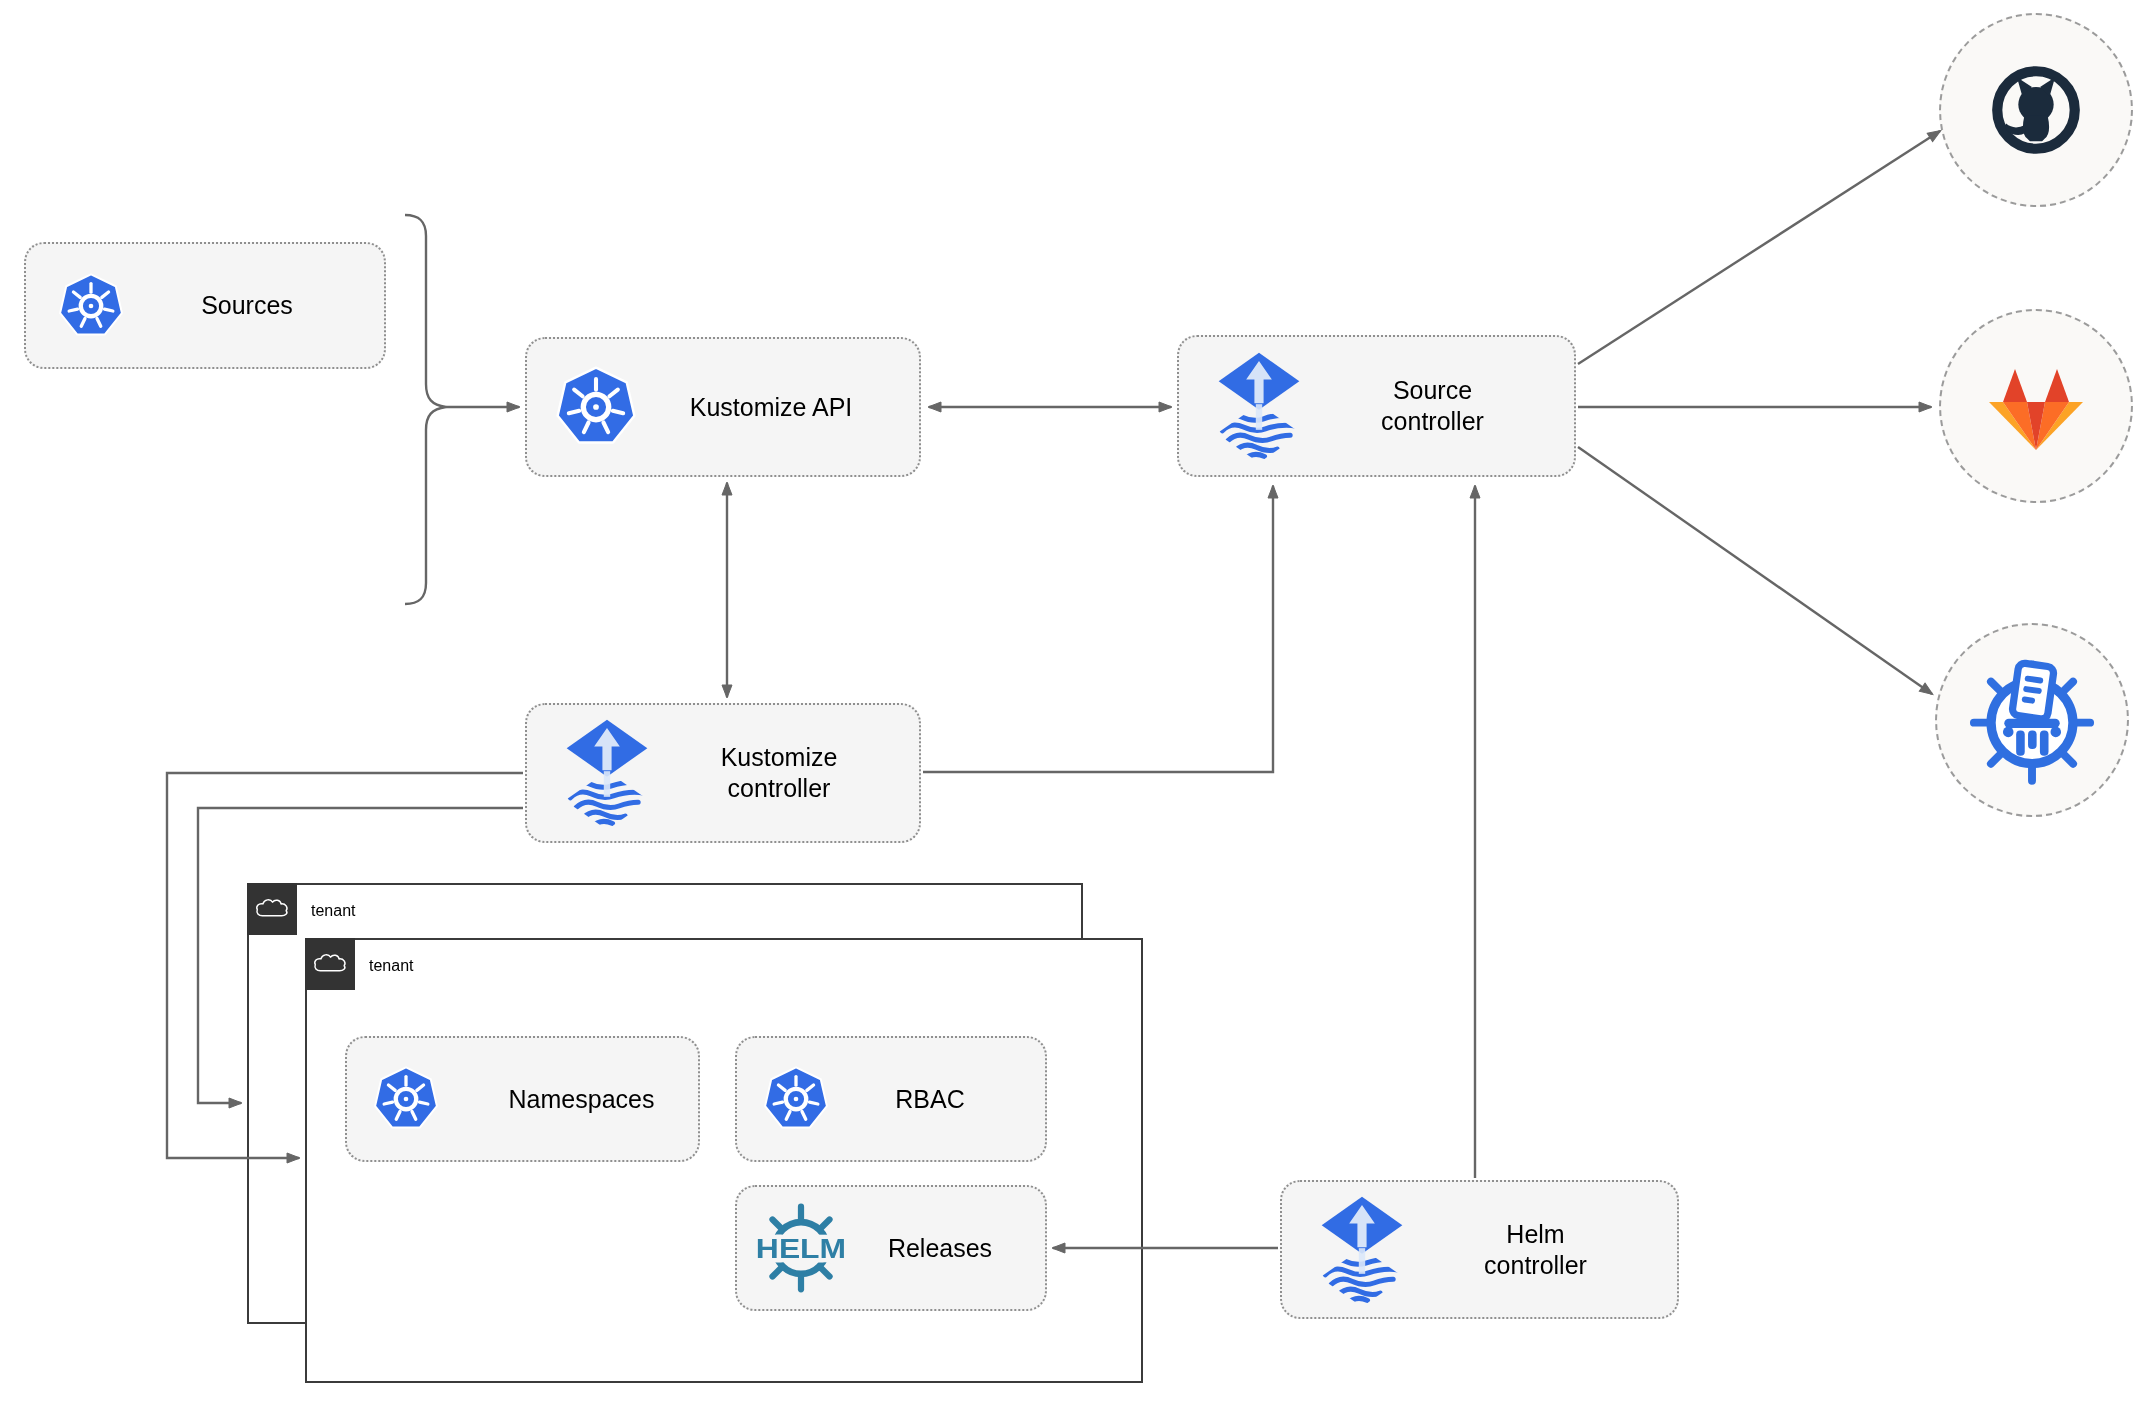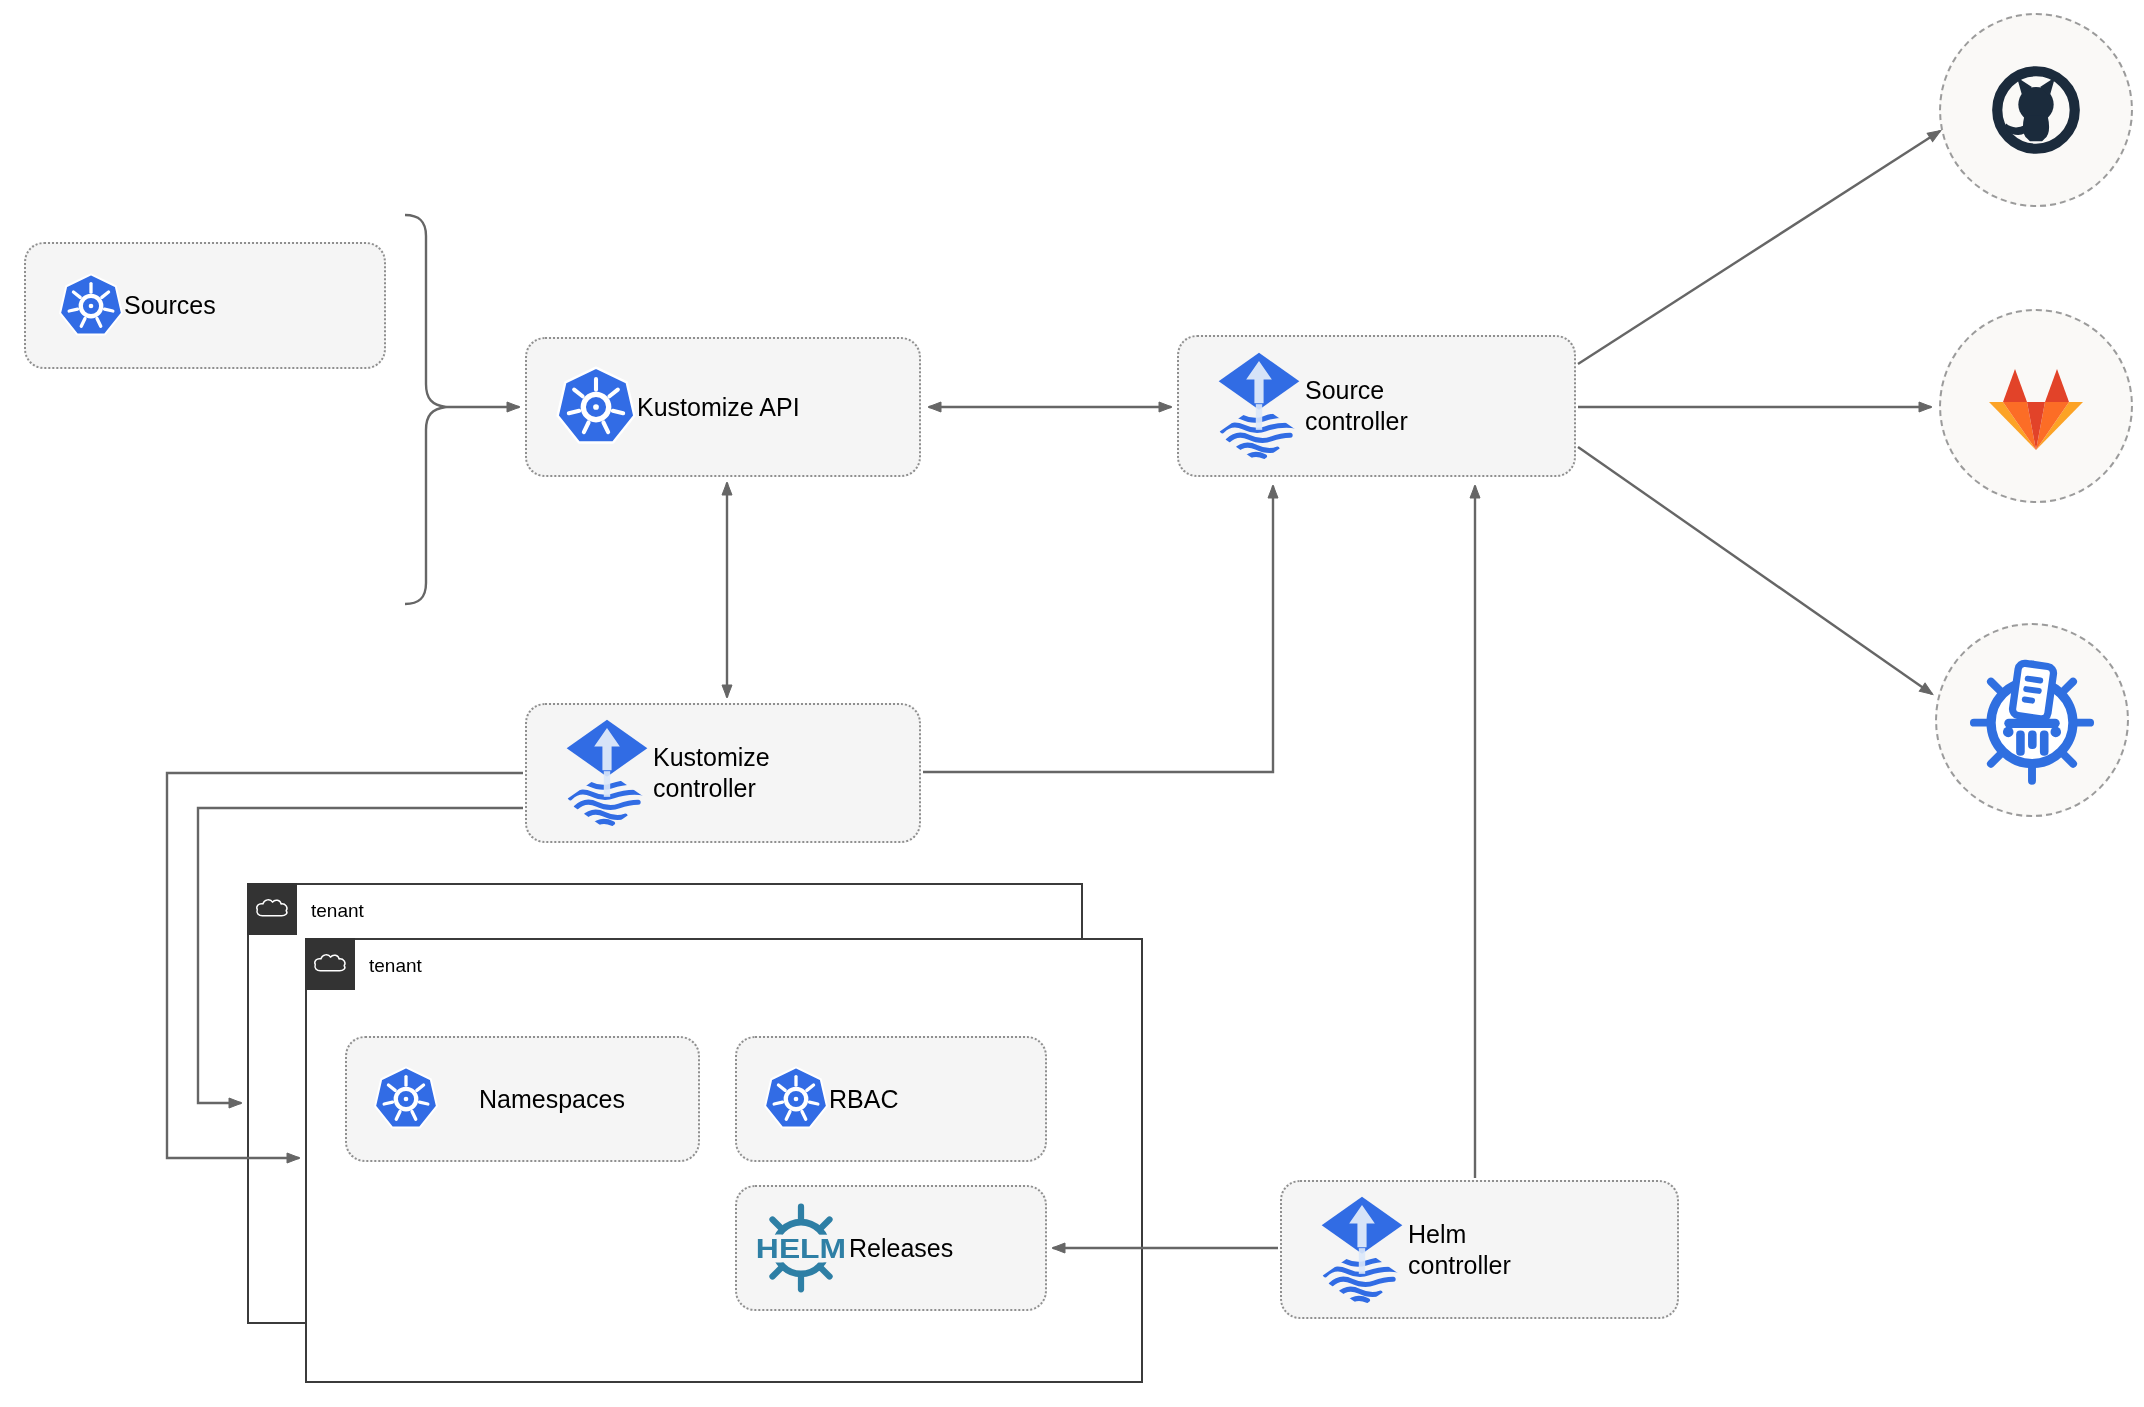--- a/index.html
+++ b/index.html
@@ -7,35 +7,35 @@
   body { font-family:"Liberation Sans", sans-serif; }
   .canvas { position:relative; width:2144px; height:1407px; background:#fff; overflow:hidden; }
 
   
   .node {
     position:absolute; background:#F5F5F5; border:2px dotted #8f8f8f;
     border-radius:20px; display:flex; align-items:center;
   }
   .node .ic { flex:0 0 auto; display:flex; align-items:center; justify-content:center; }
   .node .lbl {
-    flex:1 1 auto; text-align:left; color:#000; font-size:25px; line-height:31px;
+    flex:1 1 auto; text-align:center; color:#000; font-size:25px; line-height:31px;
     padding-right:14px; white-space:pre-line;
   }
 
   
   .tenant {
     position:absolute; background:#ffffff; border:2px solid #3b3b3b;
   }
   .tenant-tab {
     position:absolute; left:-2px; top:-2px; width:50px; height:52px; background:#333333;
     display:flex; align-items:center; justify-content:center;
   }
   .tenant-label {
     position:absolute; left:62px; top:0; height:52px; display:flex; align-items:center;
-    font-size:19px; color:#000;
+    font-size:16px; color:#000;
   }
 
   
   .ext-circle {
     position:absolute; width:194px; height:194px; border-radius:50%;
     border:2px dashed #9b9b9b; background:#faf9f7;
     display:flex; align-items:center; justify-content:center;
   }
 
   .overlay { position:absolute; left:0; top:0; z-index:5; pointer-events:none; }

